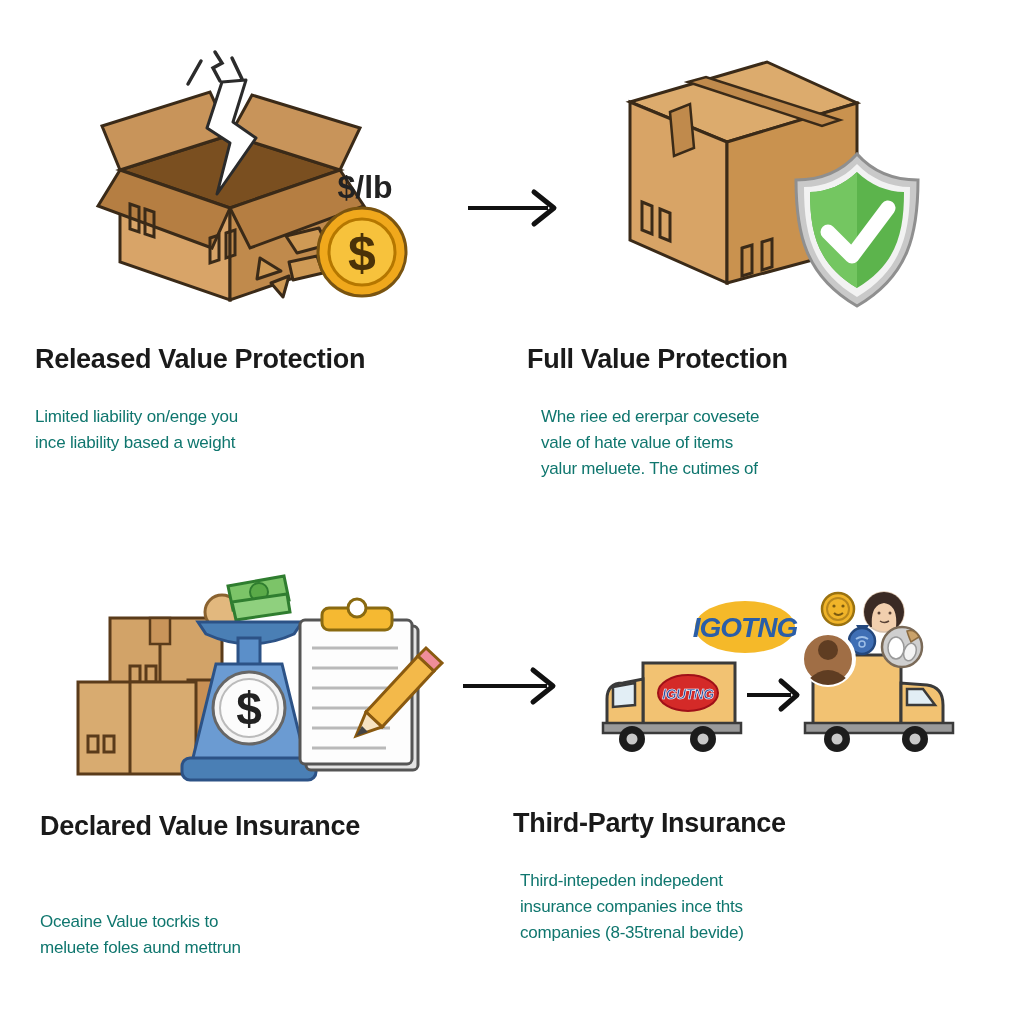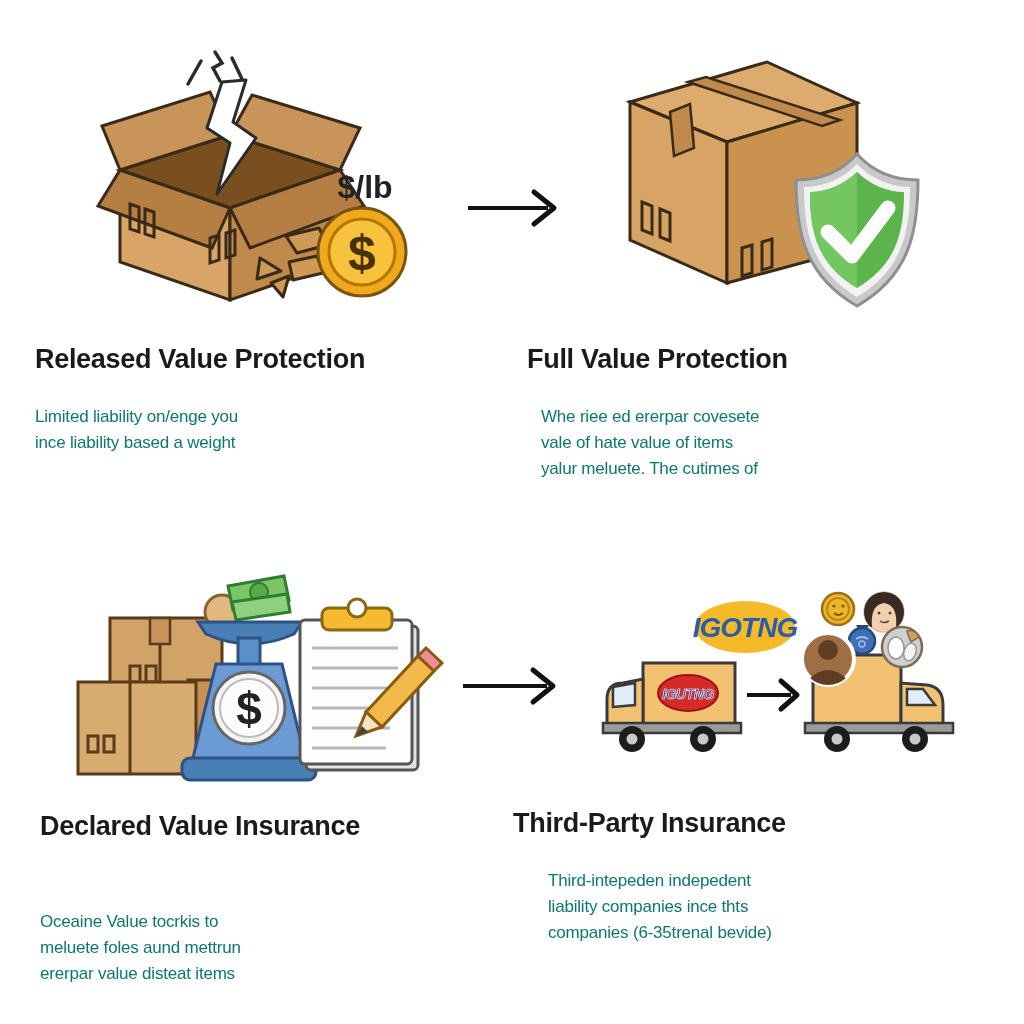--- a/index.html
+++ b/index.html
@@ -248,23 +248,22 @@
         <circle cx="243" cy="75" r="10" fill="#5f3d22"></circle>
         <path d="M224,104 Q243,86 262,104 L262,112 L224,112 Z" fill="#5f3d22"></path>
       </g>
     </g>
   </svg>
 
   <div class="card-title" style="left:40px;top:811px">Declared Value Insurance</div>
   <div class="card-body" style="left:40px;top:909px">
     <div>Oceaine Value tocrkis to</div>
     <div>meluete foles aund mettrun</div>
-    <div>ererpar value disteat items</div>
   </div>
 
   <div class="card-title" style="left:513px;top:808px">Third-Party Insurance</div>
-  <div class="card-body" style="left:548px;top:868px">
+  <div class="card-body" style="left:520px;top:868px">
     <div>Third-intepeden indepedent</div>
-    <div>liability companies ince thts</div>
-    <div>companies (6-35trenal bevide)</div>
+    <div>insurance companies ince thts</div>
+    <div>companies (8-35trenal bevide)</div>
   </div>
 
 </div>
 
 </body></html>

